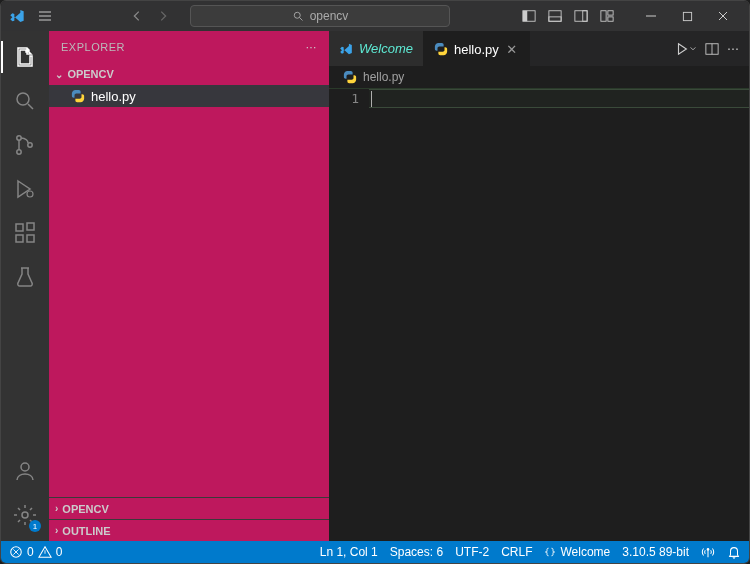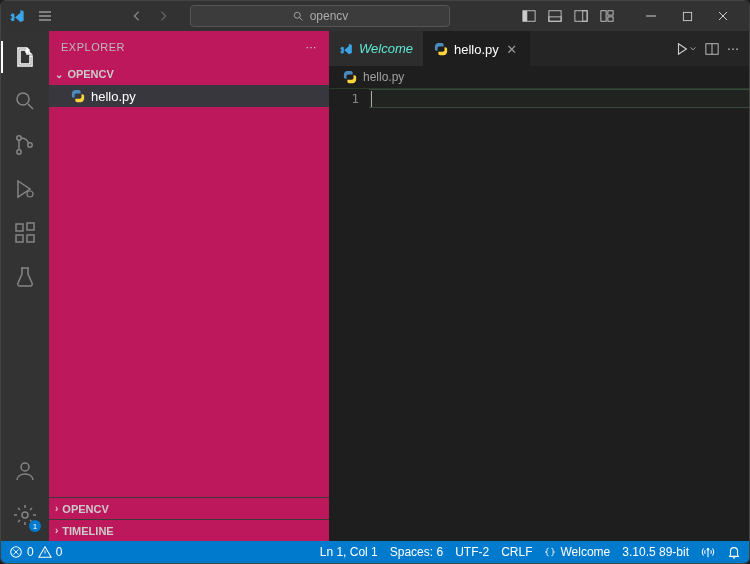--- a/index.html
+++ b/index.html
@@ -206,21 +206,21 @@
       </span>
       <span>hello.py</span>
     </div>
     <div class="bottom-sections">
       <div class="section-header">
         <span class="chev">›</span>
         <span>OPENCV</span>
       </div>
       <div class="section-header">
         <span class="chev">›</span>
-        <span>TIMELINE</span>
+        <span>OUTLINE</span>
       </div>
     </div>
   </div>
 
   <div class="editor-area">
     <div class="tabbar">
       <div class="tab">
         <span class="ticon">
           <svg viewBox="0 0 24 24" width="14" height="14">
               <path fill="#3ba3e8" d="M17 3l5 2v14l-5 2-9-8v6l-3 1-3-3 3-3-3-3 3-3 3 1v6l9-8z"></path>

